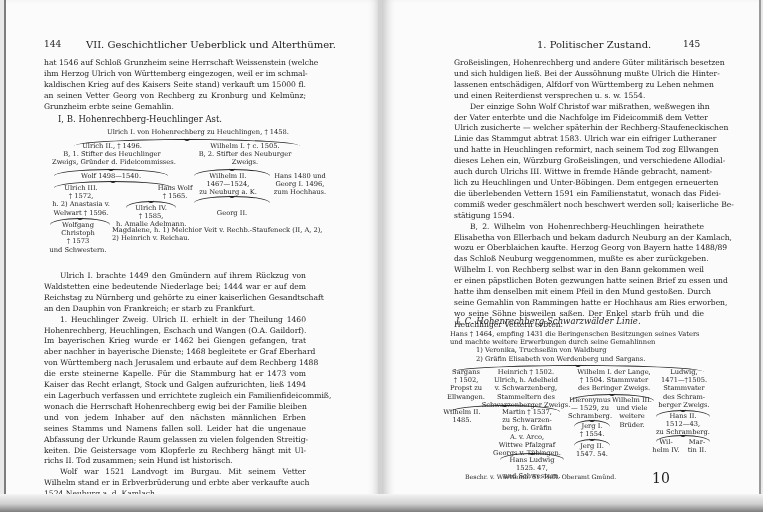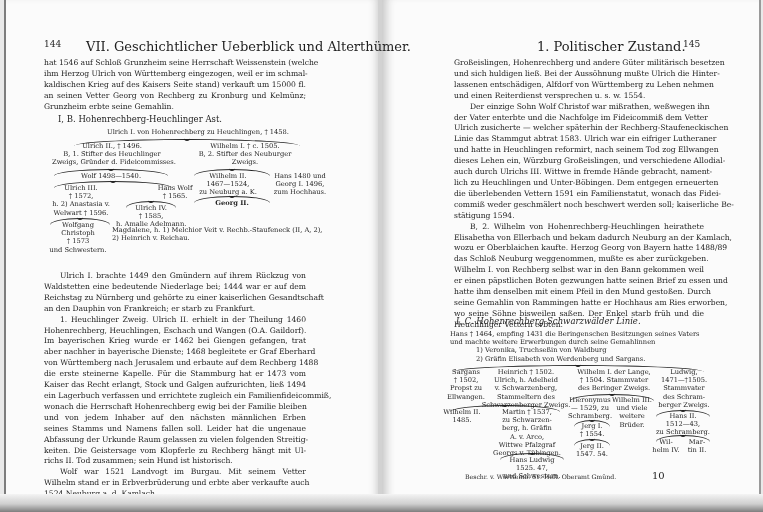--- a/index.html
+++ b/index.html
@@ -12,38 +12,38 @@
   .spread { position: absolute; left: 0; top: 0; width: 763px; height: 512px; }
   .page {
     position: absolute; top: 0; height: 506px; background: #fbfbfb;
   }
   .page.left { left: 4px; width: 374px; box-shadow: inset -8px 0 10px -6px #bdbdbd; border-left: 2px solid #7d7d7d; }
   .page.right { left: 382px; width: 377px; box-shadow: inset 10px 0 10px -6px #c4c4c4; border-right: 2px solid #9a9a9a; }
   .gutter { position: absolute; left: 378px; top: 0; width: 4px; height: 506px; background: #d2d2d2; }
   .bottom-edge { position: absolute; left: 0; top: 494px; width: 763px; height: 18px;
     background: linear-gradient(#f4f4f4, #cfcfcf 55%, #7e7e7e); }
 
-  .hdr { position: absolute; top: 39px; font-size: 13px; white-space: nowrap; }
+  .hdr { position: absolute; top: 39px; font-size: 10px; white-space: nowrap; }
   .pnum { font-size: 9px; }
   .txt {
     position: absolute; font-size: 7.6px; line-height: 10.9px; text-align: justify;
     font-family: "DejaVu Serif", serif;
   }
   .txt .line { display: block; text-align: justify; text-align-last: justify; white-space: nowrap; }
   .heading { position: absolute; font-size: 8.5px; white-space: nowrap; }
 
   .tree { position: absolute; font-size: 6.7px; line-height: 8.2px; text-align: center; }
   .node { position: absolute; white-space: nowrap; text-align: center; }
   .brace { position: absolute; height: 6px; border-top: 1.5px solid #222; border-radius: 50% 50% 0 0 / 100% 100% 0 0; }
   .brace::after {
     content: ""; position: absolute; left: 50%; top: -5px; width: 6px; height: 5px;
     margin-left: -3px; border-bottom: 1.5px solid #222; border-radius: 0 0 50% 50%;
   }
   .footer { position: absolute; top: 472px; font-size: 6.2px; white-space: nowrap; }
-  .folio { position: absolute; top: 470px; font-size: 10px; }
+  .folio { position: absolute; top: 470px; font-size: 14px; }
 </style>
 </head>
 <body>
 
 <div class="spread">
   <div class="page left"></div>
   <div class="gutter"></div>
   <div class="page right"></div>
 
   <div class="hdr pnum" style="left:44px;">144</div>
@@ -79,21 +79,21 @@
         <div>Wilhelm II.</div>
         <div>1467—1524,</div>
         <div>zu Neuburg a. K.</div>
       </div>
     <div class="node" id="l-hans" style="left:220px; top:44px; width:80px;">
         <div>Hans 1480 und</div>
         <div>Georg I. 1496,</div>
         <div>zum Hochhaus.</div>
       </div>
     <div class="brace" style="left:154px; top:68px; width:76px;"></div>
-    <div class="node" style="left:154px; top:71px; width:76px;font-weight:bold;">Georg II.</div>
+    <div class="node" style="left:154px; top:81px; width:76px;">Georg II.</div>
     <div class="brace" style="left:14px; top:53px; width:118px;"></div>
     <div class="node" id="l-u3" style="left:6px; top:56px; width:70px;">
         <div>Ulrich III.</div>
         <div>† 1572,</div>
         <div>h. 2) Anastasia v.</div>
         <div>Welwart † 1596.</div>
       </div>
     <div class="node" id="l-hw" style="left:82px; top:56px; width:50px;margin-left:28px;">
         <div>Hans Wolf</div>
         <div>† 1565.</div>

